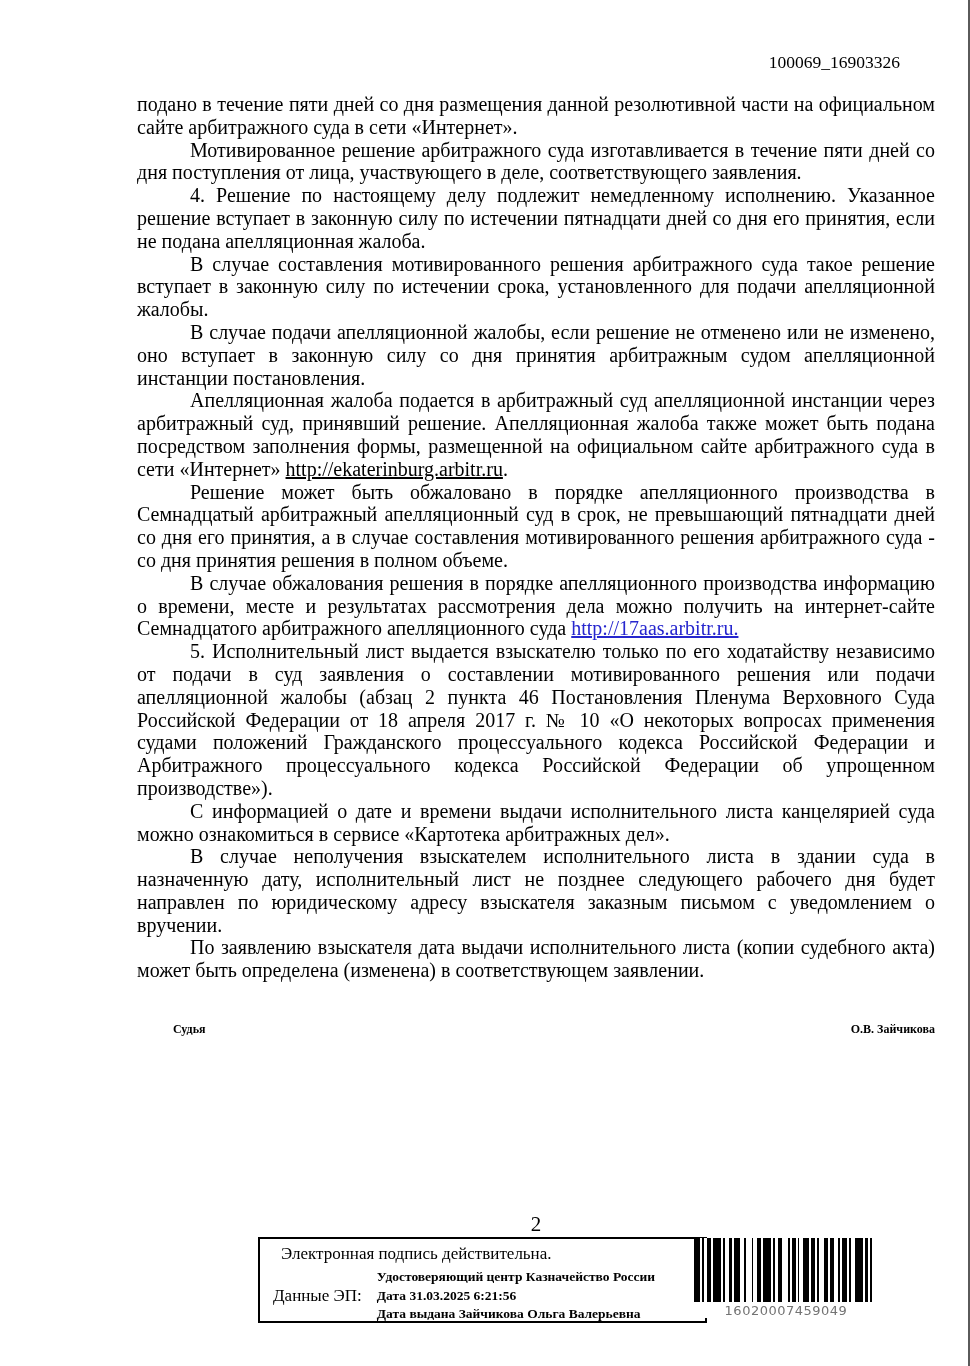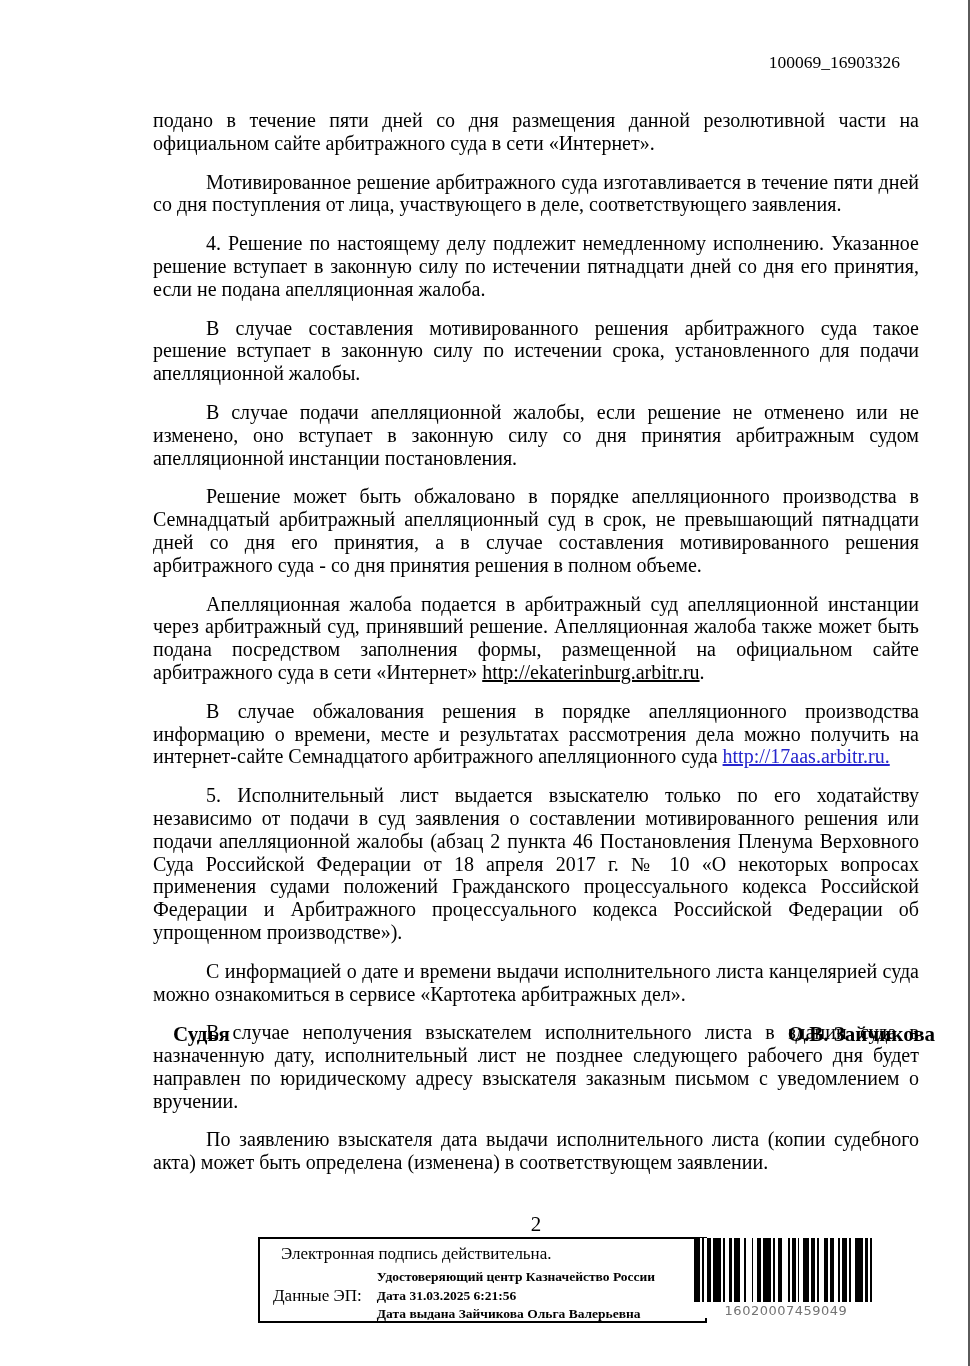--- a/index.html
+++ b/index.html
@@ -20,30 +20,30 @@
 
   .doc-number {
     position: absolute; top: 52px; left: 137px; width: 763px;
     text-align: right; font-size: 17.5px;
   }
 
   .body-text {
     position: absolute; top: 93px; left: 137px; width: 798px;
     font-size: 20px; line-height: 22.8px; text-align: justify;
   }
-  .body-text p { margin: 16px; text-indent: 53px; }
+  .body-text p { margin: 0; text-indent: 53px; }
   .body-text p.no-indent { text-indent: 0; }
 
   .doc-link { text-decoration: underline; color: inherit; cursor: pointer; }
   .doc-link.blue { color: #2626CE; }
 
   .sig-row {
     position: absolute; top: 1022px; left: 137px; width: 798px;
     display: flex; justify-content: space-between;
-    font-weight: bold; font-size: 21px; align-items: flex-end;
+    font-weight: bold; font-size: 12px; align-items: flex-end;
   }
   .sig-role { padding-left: 36px; }
 
   .page-num {
     position: absolute; top: 1212px; left: 137px; width: 798px;
     text-align: center; font-size: 21px; z-index: 2;
   }
 
   .esig-box {
     position: absolute; top: 1237px; left: 258px; width: 449px; height: 86px;
@@ -76,22 +76,22 @@
   <div class="page-edge-line"></div>
 
   <div class="doc-number">100069_16903326</div>
 
   <div class="body-text">
     <p class="no-indent">подано в течение пяти дней со дня размещения данной резолютивной части на официальном сайте арбитражного суда в сети «Интернет».</p>
     <p>Мотивированное решение арбитражного суда изготавливается в течение пяти дней со дня поступления от лица, участвующего в деле, соответствующего заявления.</p>
     <p>4. Решение по настоящему делу подлежит немедленному исполнению. Указанное решение вступает в законную силу по истечении пятнадцати дней со дня его принятия, если не подана апелляционная жалоба.</p>
     <p>В случае составления мотивированного решения арбитражного суда такое решение вступает в законную силу по истечении срока, установленного для подачи апелляционной жалобы.</p>
     <p>В случае подачи апелляционной жалобы, если решение не отменено или не изменено, оно вступает в законную силу со дня принятия арбитражным судом апелляционной инстанции постановления.</p>
+    <p><span>Апелляционная жалоба подается в арбитражный суд апелляционной инстанции через арбитражный суд, принявший решение. Апелляционная жалоба также может быть подана посредством заполнения формы, размещенной на официальном сайте арбитражного суда в сети «Интернет» </span><a class="doc-link">http://ekaterinburg.arbitr.ru</a><span>.</span></p>
     <p>Решение может быть обжаловано в порядке апелляционного производства в Семнадцатый арбитражный апелляционный суд в срок, не превышающий пятнадцати дней со дня его принятия, а в случае составления мотивированного решения арбитражного суда - со дня принятия решения в полном объеме.</p>
-    <p><span>Апелляционная жалоба подается в арбитражный суд апелляционной инстанции через арбитражный суд, принявший решение. Апелляционная жалоба также может быть подана посредством заполнения формы, размещенной на официальном сайте арбитражного суда в сети «Интернет» </span><a class="doc-link">http://ekaterinburg.arbitr.ru</a><span>.</span></p>
     <p><span>В случае обжалования решения в порядке апелляционного производства информацию о времени, месте и результатах рассмотрения дела можно получить на интернет-сайте Семнадцатого арбитражного апелляционного суда </span><a class="doc-link blue">http://17aas.arbitr.ru.</a></p>
     <p>5. Исполнительный лист выдается взыскателю только по его ходатайству независимо от подачи в суд заявления о составлении мотивированного решения или подачи апелляционной жалобы (абзац 2 пункта 46 Постановления Пленума Верховного Суда Российской Федерации  от 18 апреля 2017 г. № 10 «О некоторых вопросах применения судами положений Гражданского процессуального кодекса Российской Федерации и Арбитражного процессуального кодекса Российской Федерации об упрощенном производстве»).</p>
     <p>С информацией о дате и времени выдачи исполнительного листа канцелярией суда можно ознакомиться в сервисе «Картотека арбитражных дел».</p>
     <p>В случае неполучения  взыскателем исполнительного листа в здании суда в назначенную дату, исполнительный лист не позднее следующего рабочего дня будет направлен по юридическому адресу взыскателя заказным письмом с уведомлением о вручении.</p>
     <p>По заявлению взыскателя дата выдачи исполнительного листа (копии судебного акта) может быть определена (изменена) в соответствующем заявлении.</p>
   </div>
 
   <div class="sig-row">
     <span class="sig-role">Судья</span>
     <span class="sig-name">О.В. Зайчикова</span>

